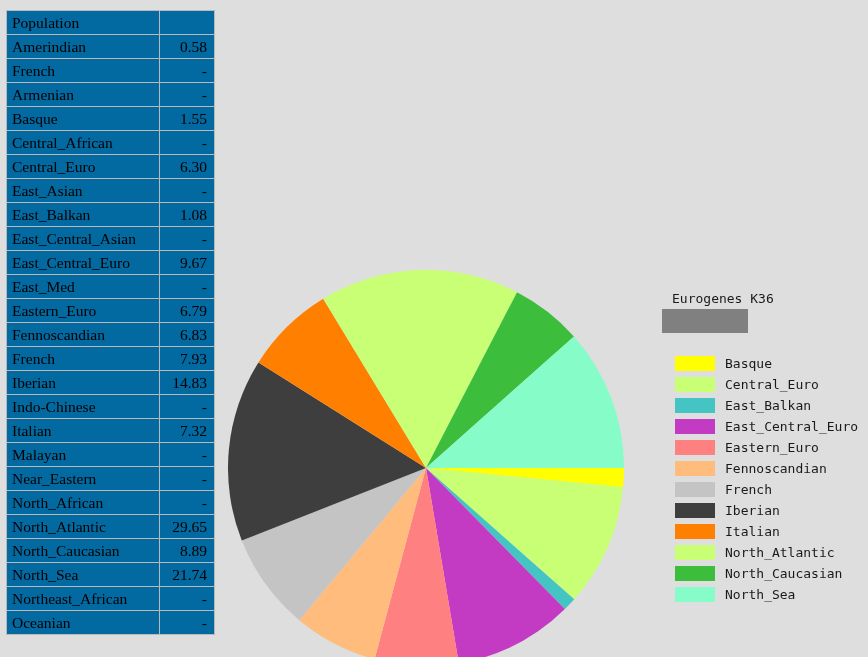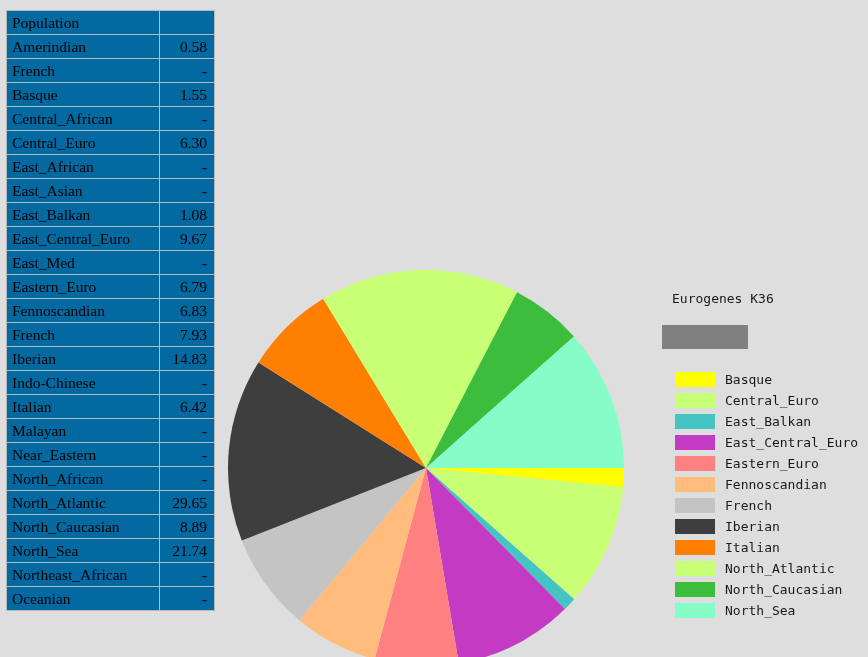--- a/index.html
+++ b/index.html
@@ -67,21 +67,21 @@
     top: 292px;
     width: 210px;
   }
   #legend-title {
     font-family: "DejaVu Sans Mono", monospace;
     font-size: 13px;
     color: #1a1a1a;
     text-align: left;
     padding-left: 17px;
     line-height: 1;
-    margin-bottom: 20px;
+    margin-bottom: 4px;
     white-space: nowrap;
   }
   #legend-titlebar {
     width: 86px;
     height: 24px;
     background: #808080;
     margin-left: 7px;
     margin-bottom: 20px;
   }
   .legend-row {
@@ -115,44 +115,48 @@
     </tr>
   <tr>
         <td class="col-name">Amerindian</td>
         <td class="col-value">0.58</td>
       </tr>
       <tr>
         <td class="col-name">French</td>
         <td class="col-value">-</td>
       </tr>
       <tr>
+        <td class="col-name">Armenian</td>
+        <td class="col-value">-</td>
+      </tr>
+      <tr>
         <td class="col-name">Basque</td>
         <td class="col-value">1.55</td>
       </tr>
       <tr>
         <td class="col-name">Central_African</td>
         <td class="col-value">-</td>
       </tr>
       <tr>
         <td class="col-name">Central_Euro</td>
         <td class="col-value">6.30</td>
       </tr>
       <tr>
-        <td class="col-name">East_African</td>
-        <td class="col-value">-</td>
-      </tr>
-      <tr>
         <td class="col-name">East_Asian</td>
         <td class="col-value">-</td>
       </tr>
       <tr>
         <td class="col-name">East_Balkan</td>
         <td class="col-value">1.08</td>
       </tr>
       <tr>
+        <td class="col-name">East_Central_Asian</td>
+        <td class="col-value">-</td>
+      </tr>
+      <tr>
         <td class="col-name">East_Central_Euro</td>
         <td class="col-value">9.67</td>
       </tr>
       <tr>
         <td class="col-name">East_Med</td>
         <td class="col-value">-</td>
       </tr>
       <tr>
         <td class="col-name">Eastern_Euro</td>
         <td class="col-value">6.79</td>
@@ -168,21 +172,21 @@
       <tr>
         <td class="col-name">Iberian</td>
         <td class="col-value">14.83</td>
       </tr>
       <tr>
         <td class="col-name">Indo-Chinese</td>
         <td class="col-value">-</td>
       </tr>
       <tr>
         <td class="col-name">Italian</td>
-        <td class="col-value">6.42</td>
+        <td class="col-value">7.32</td>
       </tr>
       <tr>
         <td class="col-name">Malayan</td>
         <td class="col-value">-</td>
       </tr>
       <tr>
         <td class="col-name">Near_Eastern</td>
         <td class="col-value">-</td>
       </tr>
       <tr>

